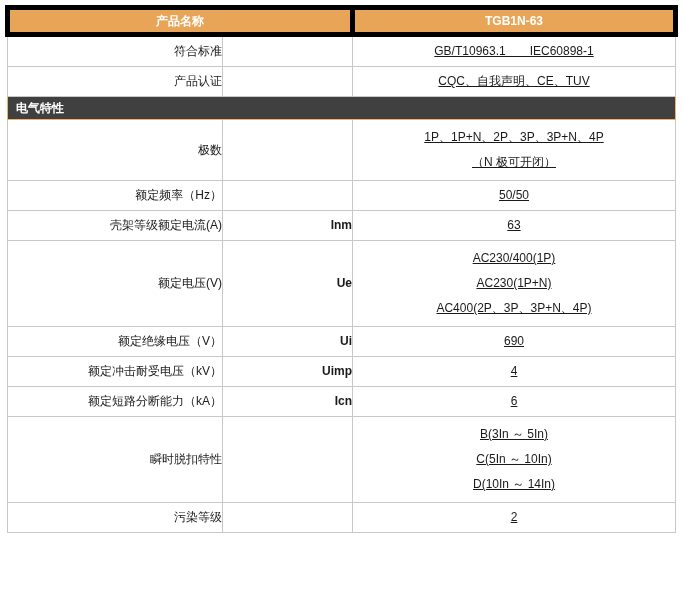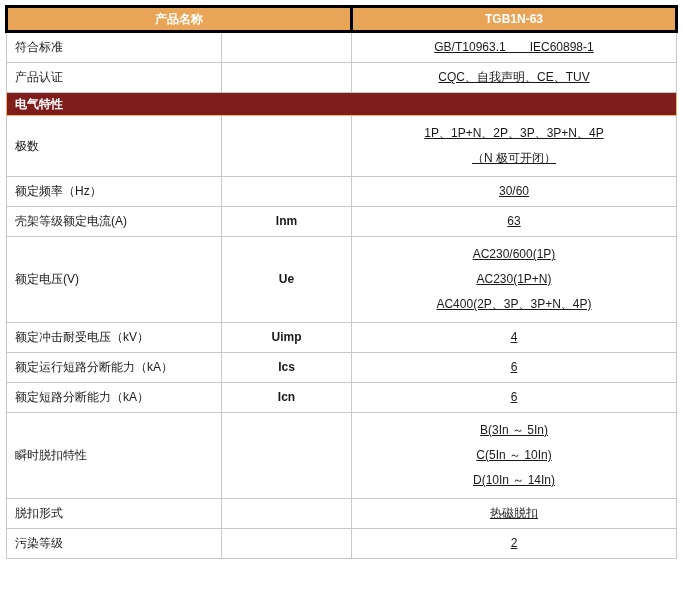--- a/index.html
+++ b/index.html
@@ -25,24 +25,24 @@
     border: 1px solid #c8c8c8;
     padding: 0;
     vertical-align: middle;
   }
   .hdr td {
     background: #e8a557;
     color: #ffffff;
     font-weight: bold;
     text-align: center;
     height: 22px;
-    border: 3px solid #000000;
+    border: 5px solid #000000;
   }
   .section td {
-    background: #7f1d1d;
+    background: #404040;
     color: #ffffff;
     font-weight: bold;
     text-align: left;
     height: 22px;
     padding-left: 8px;
     border: 1px solid #f0b169;
   }
   .c-label {
     width: 215px;
     padding-left: 8px !important;
@@ -60,20 +60,21 @@
     padding: 5px 4px;
     line-height: 19px;
     text-decoration: underline;
   }
   .cell-inner.multi {
     line-height: 25px;
   }
   .lbl-inner {
     padding: 5px 0;
     line-height: 19px;
+    text-align: right;
   }
   .ln {
     display: block;
   }
   .nowrap { white-space: nowrap; }
 </style>
 </head>
 <body>
 
 <table class="spec-table">
@@ -136,21 +137,21 @@
       </tr>
       <tr>
         <td class="c-label">
           <div class="lbl-inner"><span>额定频率（Hz）</span></div>
         </td>
         <td class="c-sym">
           <div class="lbl-inner"><span></span></div>
         </td>
         <td class="c-val">
           <div class="cell-inner">
-            <span class="ln nowrap">30/60</span>
+            <span class="ln nowrap">50/50</span>
           </div>
         </td>
       </tr>
       <tr>
         <td class="c-label">
           <div class="lbl-inner"><span>壳架等级额定电流(A)</span></div>
         </td>
         <td class="c-sym">
           <div class="lbl-inner"><span>Inm</span></div>
         </td>
@@ -162,49 +163,49 @@
       </tr>
       <tr>
         <td class="c-label">
           <div class="lbl-inner"><span>额定电压(V)</span></div>
         </td>
         <td class="c-sym">
           <div class="lbl-inner"><span>Ue</span></div>
         </td>
         <td class="c-val">
           <div class="cell-inner multi">
-            <span class="ln nowrap">AC230/600(1P)</span>
+            <span class="ln nowrap">AC230/400(1P)</span>
             <span class="ln nowrap">AC230(1P+N)</span>
             <span class="ln nowrap">AC400(2P、3P、3P+N、4P)</span>
           </div>
         </td>
       </tr>
       <tr>
         <td class="c-label">
+          <div class="lbl-inner"><span>额定绝缘电压（V）</span></div>
+        </td>
+        <td class="c-sym">
+          <div class="lbl-inner"><span>Ui</span></div>
+        </td>
+        <td class="c-val">
+          <div class="cell-inner">
+            <span class="ln nowrap">690</span>
+          </div>
+        </td>
+      </tr>
+      <tr>
+        <td class="c-label">
           <div class="lbl-inner"><span>额定冲击耐受电压（kV）</span></div>
         </td>
         <td class="c-sym">
           <div class="lbl-inner"><span>Uimp</span></div>
         </td>
         <td class="c-val">
           <div class="cell-inner">
             <span class="ln nowrap">4</span>
-          </div>
-        </td>
-      </tr>
-      <tr>
-        <td class="c-label">
-          <div class="lbl-inner"><span>额定运行短路分断能力（kA）</span></div>
-        </td>
-        <td class="c-sym">
-          <div class="lbl-inner"><span>Ics</span></div>
-        </td>
-        <td class="c-val">
-          <div class="cell-inner">
-            <span class="ln nowrap">6</span>
           </div>
         </td>
       </tr>
       <tr>
         <td class="c-label">
           <div class="lbl-inner"><span>额定短路分断能力（kA）</span></div>
         </td>
         <td class="c-sym">
           <div class="lbl-inner"><span>Icn</span></div>
         </td>
@@ -224,33 +225,20 @@
         <td class="c-val">
           <div class="cell-inner multi">
             <span class="ln nowrap">B(3In ～ 5In)</span>
             <span class="ln nowrap">C(5In ～ 10In)</span>
             <span class="ln nowrap">D(10In ～ 14In)</span>
           </div>
         </td>
       </tr>
       <tr>
         <td class="c-label">
-          <div class="lbl-inner"><span>脱扣形式</span></div>
-        </td>
-        <td class="c-sym">
-          <div class="lbl-inner"><span></span></div>
-        </td>
-        <td class="c-val">
-          <div class="cell-inner">
-            <span class="ln nowrap">热磁脱扣</span>
-          </div>
-        </td>
-      </tr>
-      <tr>
-        <td class="c-label">
           <div class="lbl-inner"><span>污染等级</span></div>
         </td>
         <td class="c-sym">
           <div class="lbl-inner"><span></span></div>
         </td>
         <td class="c-val">
           <div class="cell-inner">
             <span class="ln nowrap">2</span>
           </div>
         </td>

